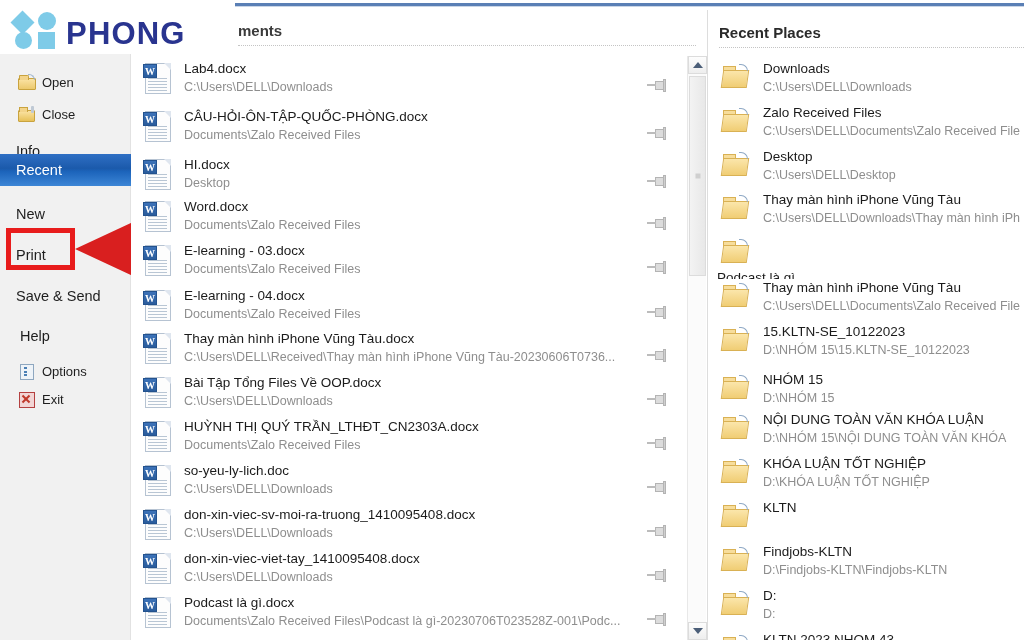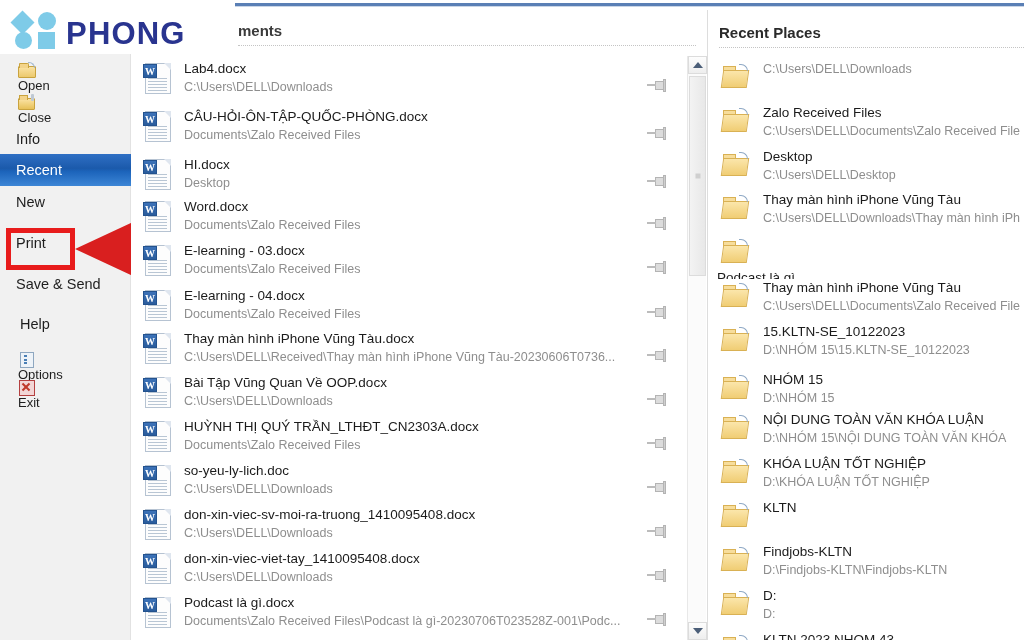--- a/index.html
+++ b/index.html
@@ -56,22 +56,22 @@
     border-bottom: 1px dotted #c4c4c4;
   }
 
   
   .sidebar {
     position: absolute; left: 0; top: 54px; width: 131px; height: 586px;
     background: #f1f1f1; border-right: 1px solid #e2e2e2;
   }
   .side-item {
     position: absolute; left: 0; width: 131px; height: 28px;
-    display: flex; align-items: flex-start; padding-left: 16px;
-    font-size: 14.5px; color: #1e1e1e; flex-direction: column;
+    display: flex; align-items: flex-end; padding-left: 16px;
+    font-size: 14.5px; color: #1e1e1e;
   }
   .side-item.small { font-size: 13px; padding-left: 18px; }
   .side-icon { width: 17px; height: 16px; margin-right: 7px; position: relative; flex: none; }
 
   
   .ic-folder-open::before {
     content: ""; position: absolute; left: 0; top: 4px; width: 16px; height: 10px;
     background: linear-gradient(#fbe3a4, #ecc96d);
     border: 1px solid #c9a33e; border-radius: 1px;
   }
@@ -454,21 +454,21 @@
         </span>
     </div>
 
     <div class="doc-row" style="top:316px;">
       <span class="doc-icon">
         <span class="doc-page"></span>
           <span class="doc-lines"></span>
           <span class="doc-w">W</span>
       </span>
       <span class="doc-text">
-        <span class="doc-name">Bài Tập Vũng Quan Về OOP.docx</span>
+        <span class="doc-name">Bài Tập Tổng Files Về OOP.docx</span>
         <span class="doc-path">C:\Users\DELL\Downloads</span>
       </span>
       <span class="pin-icon">
           <span class="head"></span>
           <span class="shaft"></span>
           <span class="cap"></span>
         </span>
     </div>
 
     <div class="doc-row" style="top:360px;">
@@ -582,20 +582,21 @@
 
   <div class="places-pane">
 
     <div class="place-row" style="top:2px;">
       <span class="place-icon">
           <span class="pf-tab"></span>
           <span class="pf-back"></span>
           <span class="pf-arc"></span>
         </span>
       <span class="place-text">
+        <span class="place-name">Downloads</span>
         <span class="place-path">C:\Users\DELL\Downloads</span>
       </span>
     </div>
 
     <div class="place-row" style="top:46px;">
       <span class="place-icon">
           <span class="pf-tab"></span>
           <span class="pf-back"></span>
           <span class="pf-arc"></span>
         </span>

